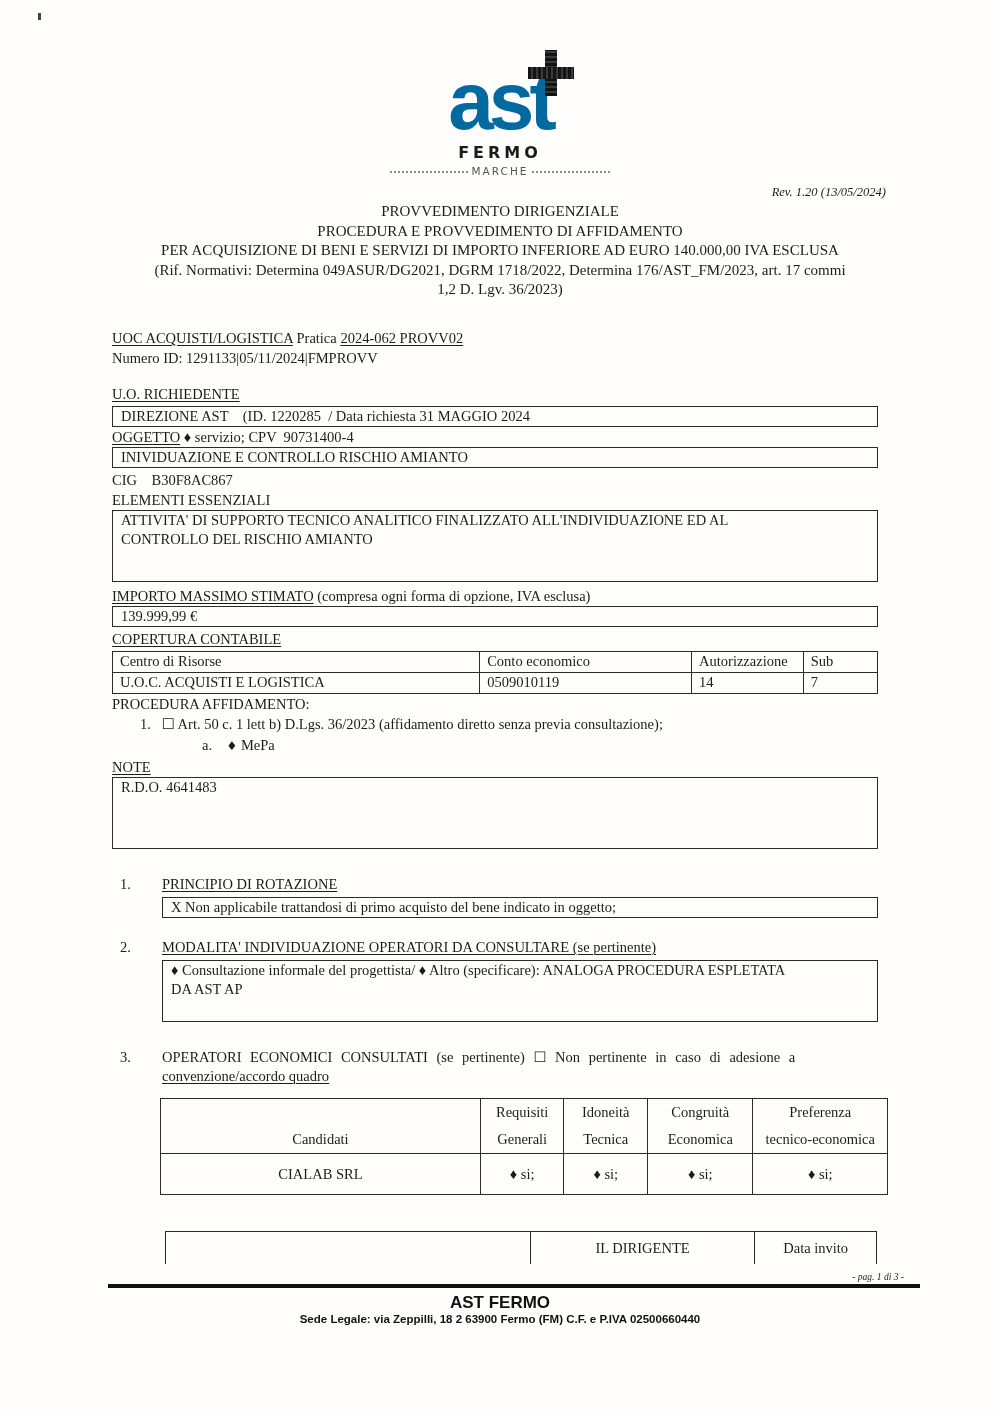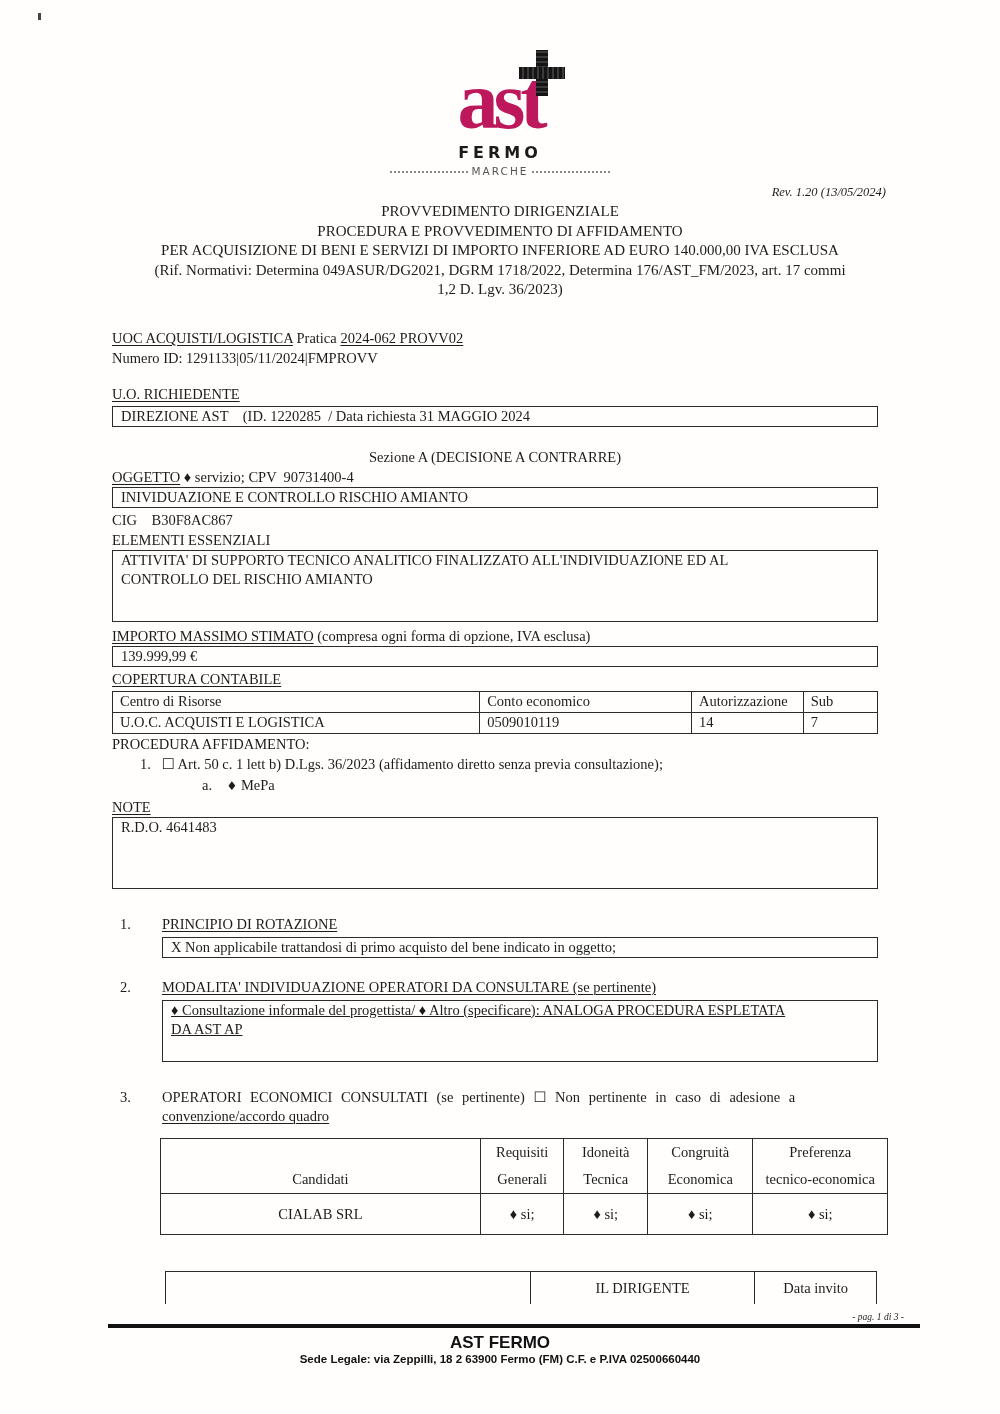--- a/index.html
+++ b/index.html
@@ -10,22 +10,22 @@
     font-size:14.5px;line-height:1.32;
   }
   .speck{position:absolute;left:38px;top:13px;width:3px;height:7px;background:#444;}
   .content{padding:0 122px 0 112px;}
   .u{text-decoration:underline;text-underline-offset:2px;text-decoration-thickness:1px;}
   .pre{white-space:pre-wrap;}
   .box{border:1.6px solid #2b2b2b;padding:0 8px;box-sizing:border-box;}
   
   .logo-wrap{margin-top:66px;text-align:center;}
   .logo-word{position:relative;display:inline-block;
-    font-family:Liberation Serif, serif;
-    font-weight:900;font-size:82px;line-height:0.85;letter-spacing:-5px;color:#be185d;}
+    font-family:Liberation Sans, sans-serif;
+    font-weight:900;font-size:82px;line-height:0.85;letter-spacing:-5px;color:#0369a1;}
   .logo-plus{position:absolute;top:-16px;right:-22px;width:46px;height:46px;}
   .logo-plus .pv{position:absolute;left:17px;top:0;width:12px;height:46px;
     background:repeating-linear-gradient(0deg,#141414 0 3px,#3a3a3a 3px 5px);}
   .logo-plus .ph{position:absolute;left:0;top:17px;width:46px;height:12px;
     background:repeating-linear-gradient(90deg,#141414 0 3px,#3a3a3a 3px 5px);}
   .logo-fermo{margin-top:6px;font-family:"DejaVu Sans","Liberation Sans",sans-serif;
     font-weight:bold;font-size:16px;letter-spacing:4px;color:#1a1a1a;}
   .logo-marche{margin-top:2px;display:flex;align-items:center;justify-content:center;gap:4px;
     font-family:"DejaVu Sans","Liberation Sans",sans-serif;font-size:10.5px;
     letter-spacing:2px;color:#555;}
@@ -111,21 +111,20 @@
       <span>Pratica</span>
       <span class="u">2024-062 PROVV02</span>
     </div>
     <div class="line">Numero ID: 1291133|05/11/2024|FMPROVV</div>
 
     <div class="line mt16">
       <span class="u">U.O. RICHIEDENTE</span>
     </div>
     <div class="box box-line mt2 pre">DIREZIONE AST    (ID. 1220285  / Data richiesta 31 MAGGIO 2024</div>
 
-    <div class="line mt20 center">Sezione A (DECISIONE A CONTRARRE)</div>
 
     <div class="line mt6">
       <span class="u">OGGETTO</span>
       <span class="pre">♦ servizio; CPV  90731400-4</span>
     </div>
     <div class="box box-line">INIVIDUAZIONE E CONTROLLO RISCHIO AMIANTO</div>
 
     <div class="line mt2 pre">CIG    B30F8AC867</div>
     <div class="line">ELEMENTI ESSENZIALI</div>
     <div class="box box-tall pre">ATTIVITA' DI SUPPORTO TECNICO ANALITICO FINALIZZATO ALL'INDIVIDUAZIONE ED AL
@@ -190,21 +189,21 @@
         <div class="sec-box box-line">X Non applicabile trattandosi di primo acquisto del bene indicato in oggetto;</div>
       </div>
     </div>
 
     <div class="sec mt20">
       <div class="sec-num">2.</div>
       <div class="sec-body">
         <div>
           <span class="u">MODALITA' INDIVIDUAZIONE OPERATORI DA CONSULTARE (se pertinente)</span>
         </div>
-        <div class="sec-box pre" style="min-height:62px;text-decoration:underline;">♦ Consultazione informale del progettista/ ♦ Altro (specificare): ANALOGA PROCEDURA ESPLETATA
+        <div class="sec-box pre" style="min-height:62px;">♦ Consultazione informale del progettista/ ♦ Altro (specificare): ANALOGA PROCEDURA ESPLETATA
 DA AST AP</div>
       </div>
     </div>
 
     <div class="sec mt26">
       <div class="sec-num">3.</div>
       <div class="sec-body">
         <div>
           <span class="just">OPERATORI ECONOMICI CONSULTATI (se pertinente) ☐ Non pertinente in caso di adesione a</span><br>
           <span class="u">convenzione/accordo quadro</span>

